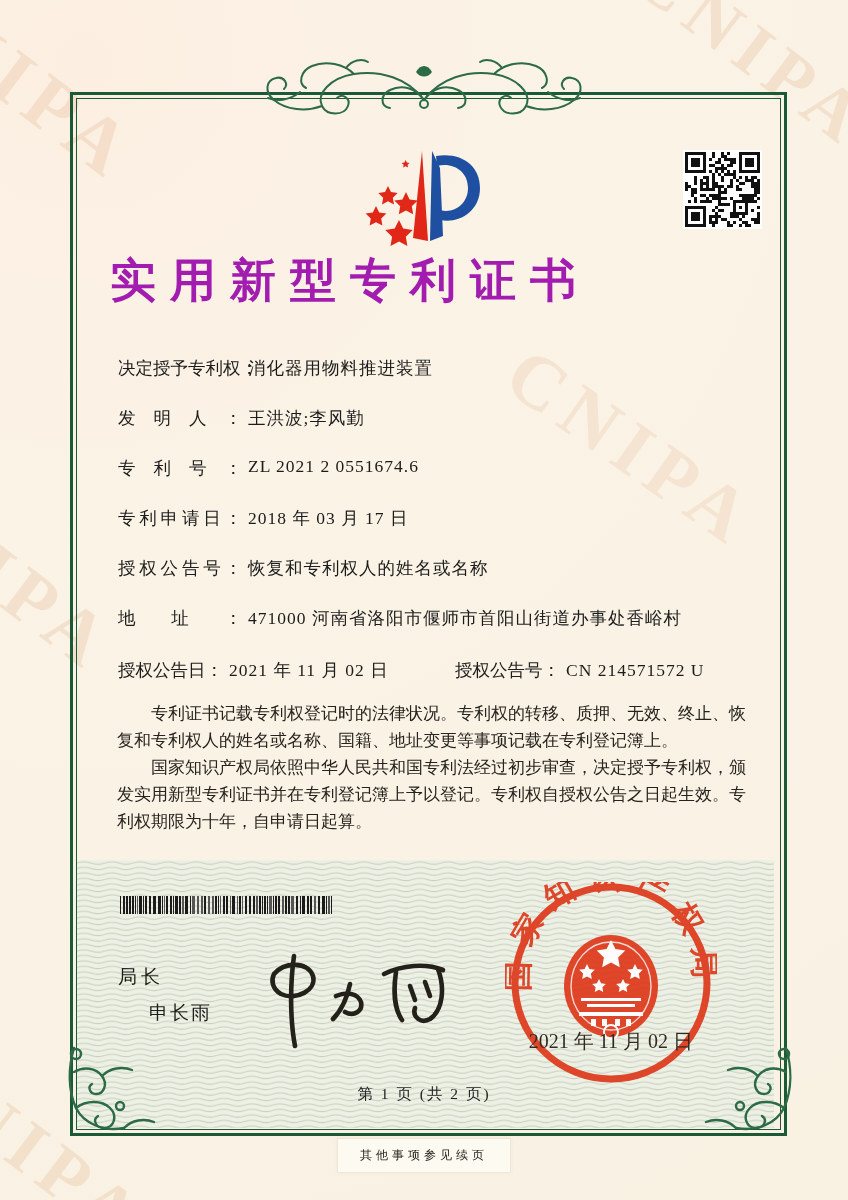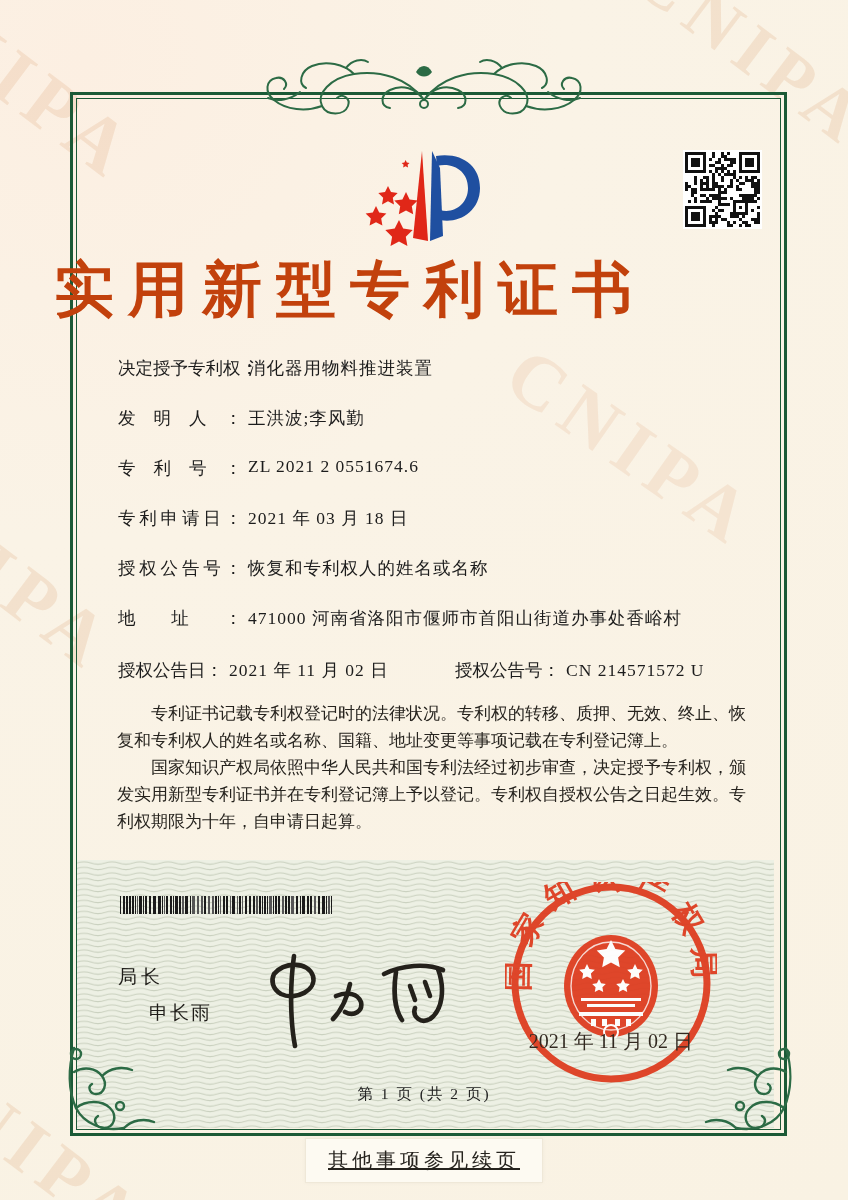--- a/index.html
+++ b/index.html
@@ -27,21 +27,21 @@
   .orn-top{left:194px;top:48px;}
   .orn-bl{left:62px;top:1042px;}
   .orn-br{left:702px;top:1042px;transform:scaleX(-1);}
 
   
   .content{position:absolute;inset:0;z-index:3;}
   .certno{position:absolute;left:116px;top:136px;font-size:18px;color:#2a2a2a;letter-spacing:3px;}
   .logo{position:absolute;left:344px;top:138px;}
   .qr{position:absolute;left:683px;top:150px;background:#fff;padding:2px;line-height:0;}
   .title{position:absolute;left:0;top:250px;width:700px;text-align:center;
-         font-size:60px;font-weight:bold;color:#c2410c;letter-spacing:14px;}
+         font-size:46px;font-weight:bold;color:#a21caf;letter-spacing:14px;}
 
   .fields{position:absolute;left:118px;top:356px;width:630px;}
   .frow{position:absolute;left:0;font-size:17.5px;color:#1c1c1c;white-space:nowrap;}
   .flabel{display:inline-block;width:124px;text-align:justify;text-align-last:justify;vertical-align:top;}
   .fvalue{margin-left:6px;letter-spacing:1px;}
   .grow{position:absolute;left:118px;top:658px;font-size:17.5px;color:#1c1c1c;white-space:nowrap;}
   .gpair2{position:absolute;left:337px;top:0;}
 
   .paras{position:absolute;left:117px;top:700px;width:629px;font-size:17px;
          line-height:27px;color:#26231e;text-align:justify;}
@@ -50,21 +50,21 @@
   .barcode{position:absolute;left:120px;top:896px;line-height:0;}
   .sig-title{position:absolute;left:118px;top:964px;font-size:19px;color:#1e1c18;letter-spacing:4px;}
   .sig-name{position:absolute;left:118px;top:1000px;font-size:19px;color:#1e1c18;letter-spacing:2px;margin-left:31px;}
   .sig-script{position:absolute;left:232px;top:938px;}
   .seal{position:absolute;left:505px;top:882px;}
 
   .page-num{position:absolute;left:0;top:1084px;width:848px;text-align:center;
             font-size:15.5px;color:#222;letter-spacing:2px;}
   .note{position:absolute;left:50%;top:1138px;transform:translateX(-50%);
         background:#fdfaf2;border:1px solid #efe8d8;box-shadow:0 0 4px rgba(0,0,0,0.04);
-        padding:8px 22px;font-size:20px;color:#26231e;letter-spacing:4px;z-index:3;white-space:nowrap;text-decoration:underline;}
+        padding:8px 22px;font-size:12px;color:#26231e;letter-spacing:4px;z-index:3;white-space:nowrap;}
 </style>
 </head>
 <body>
 
 <div class="page">
 
   <div class="wm wm-tl">CNIPA</div>
   <div class="wm wm-tr">CNIPA</div>
   <div class="wm wm-mr">CNIPA</div>
   <div class="wm wm-ml">CNIPA</div>
@@ -354,21 +354,21 @@
           <rect x="51" y="51" width="9" height="9" fill="#fff"></rect>
           <rect x="54" y="54" width="3" height="3" fill="#111"></rect>
         </svg></div>
 
     <div class="title">实用新型专利证书</div>
 
     <div class="fields">
       <div class="frow" style="top:0"><span class="flabel">决定授予专利权：</span><span class="fvalue">消化器用物料推进装置</span></div>
       <div class="frow" style="top:50px"><span class="flabel">发明人：</span><span class="fvalue">王洪波;李风勤</span></div>
       <div class="frow" style="top:100px"><span class="flabel">专利号：</span><span class="fvalue">ZL 2021 2 0551674.6</span></div>
-      <div class="frow" style="top:150px"><span class="flabel">专利申请日：</span><span class="fvalue">2021 年 03 月 18 日</span></div>
+      <div class="frow" style="top:150px"><span class="flabel">专利申请日：</span><span class="fvalue">2018 年 03 月 17 日</span></div>
       <div class="frow" style="top:200px"><span class="flabel">授权公告号：</span><span class="fvalue">恢复和专利权人的姓名或名称</span></div>
       <div class="frow" style="top:250px"><span class="flabel">地址：</span><span class="fvalue">471000 河南省洛阳市偃师市首阳山街道办事处香峪村</span></div>
     </div>
 
     <div class="grow">
       <span>授权公告日：</span><span class="fvalue">2021 年 11 月 02 日</span>
       <span class="gpair2"><span>授权公告号：</span><span class="fvalue">CN 214571572 U</span></span>
     </div>
 
     <div class="paras">

